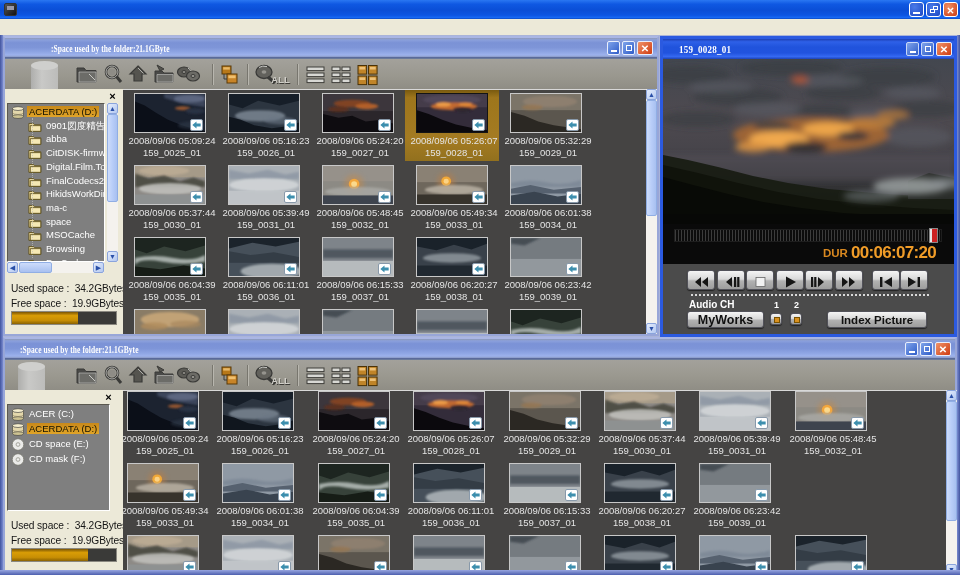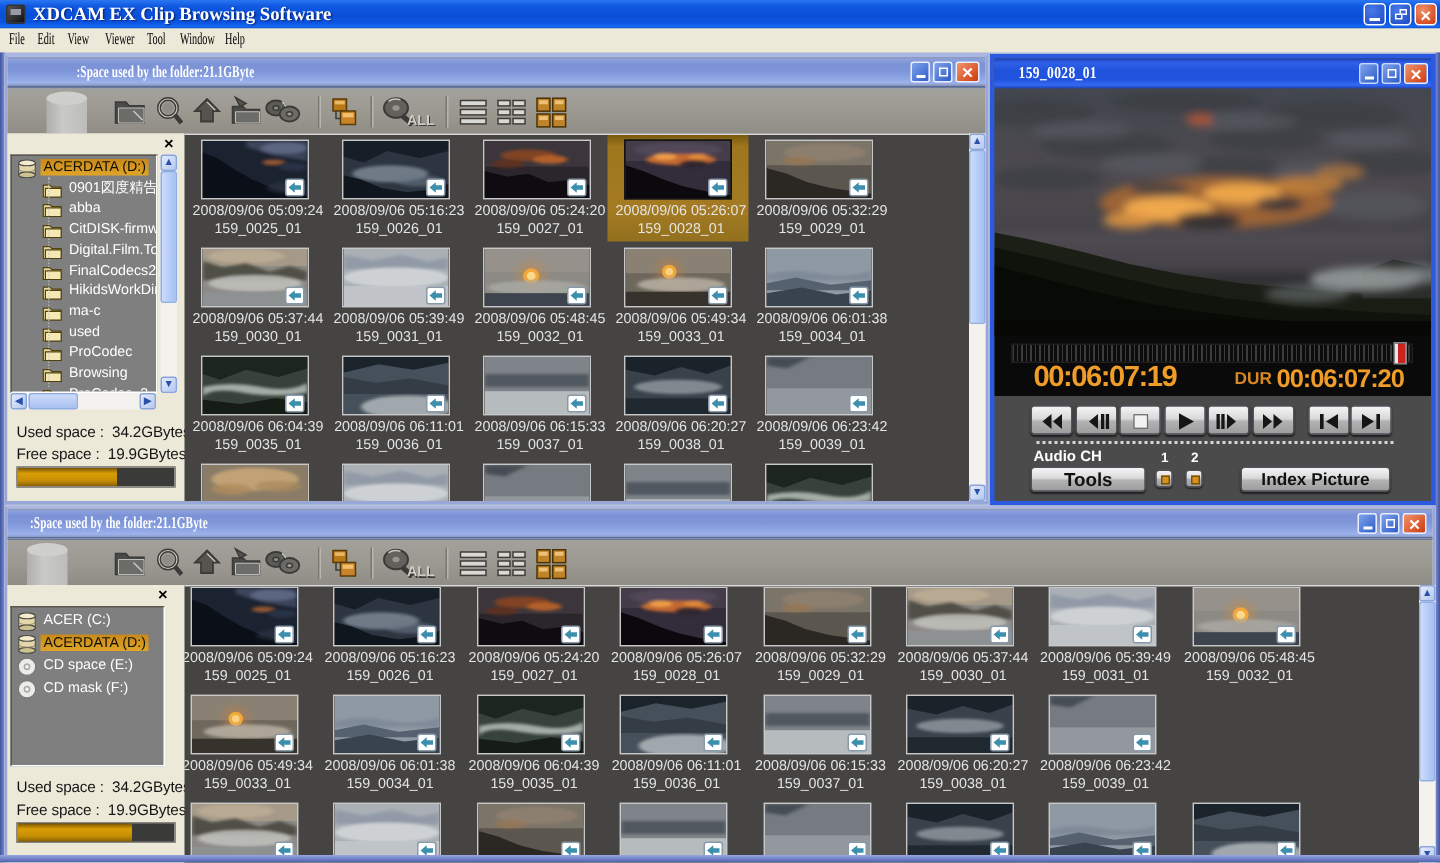--- a/index.html
+++ b/index.html
@@ -225,40 +225,30 @@
       </symbol>
 <symbol id="cd" viewBox="0 0 13 13">
         <circle cx="6.5" cy="6.5" r="5.8" fill="#ebebe9" stroke="#77776f" stroke-width=".8"></circle>
         <circle cx="6.5" cy="6.5" r="2" fill="#c8c8c4" stroke="#99998f" stroke-width=".6"></circle>
         <circle cx="6.5" cy="6.5" r=".9" fill="#fbfbf9"></circle>
       </symbol>
 </svg>
 
 <div id="tbar">
       <div id="appico"></div>
-      <div class="tt">XDCAM EX Clip Browsing Software</div>
 <div class="capbtn mn" style="left:909px">
         <i style="position:absolute;left:3px;bottom:2px;width:7px;height:2.5px;background:#fff"></i>
       </div>
 <div class="capbtn mx" style="left:926px">
         <i style="position:absolute;left:6px;top:3px;width:5px;height:4px;border:1.2px solid #fff"></i>
         <i style="position:absolute;left:3px;top:6px;width:5px;height:4px;border:1.2px solid #fff;background:#2e5cd0"></i>
       </div>
 <div class="capbtn cl" style="left:943px">
         <span style="position:absolute;left:0;top:2px;width:100%;text-align:center;font-size:9.5px">✕</span>
       </div>
-    </div>
-<div id="menubar">
-      <span style="left:6px">File</span>
-      <span style="left:25px">Edit</span>
-      <span style="left:45px">View</span>
-      <span style="left:70px">Viewer</span>
-      <span style="left:98px">Tool</span>
-      <span style="left:120px">Window</span>
-      <span style="left:150px">Help</span>
     </div>
 <div id="mdi"></div>
     <div id="brL"></div>
     <div id="brR"></div>
 
 <div class="win" style="left:3px;top:36px;width:656px;height:300px;border:2px solid #98a6d8;border-top-color:#aab6e4">
 <div class="tgrad" style="position:absolute;left:0;top:0;width:652px;height:20px;border-bottom:1px solid #5a6a9a">
         <div class="wtitle" style="left:46px;top:4px">:Space used by the folder:21.1GByte</div>
         <div class="wbtn b" style="left:602px;top:3px">
           <i style="position:absolute;left:3px;bottom:2px;width:6px;height:2px;background:#fff"></i>
@@ -395,27 +385,27 @@
 <div class="ti" style="left:20px;top:96.9px;">
             <svg class="ic" width="14" height="13" style="left:0;top:1px">
               <use href="#fold"></use>
             </svg>
             <div class="lb"><span class="">ma-c</span></div>
           </div>
 <div class="ti" style="left:20px;top:110.60000000000001px;">
             <svg class="ic" width="14" height="13" style="left:0;top:1px">
               <use href="#fold"></use>
             </svg>
-            <div class="lb"><span class="">used</span></div>
+            <div class="lb"><span class="">space</span></div>
           </div>
 <div class="ti" style="left:20px;top:124.30000000000001px;">
             <svg class="ic" width="14" height="13" style="left:0;top:1px">
               <use href="#fold"></use>
             </svg>
-            <div class="lb"><span class="">ProCodec</span></div>
+            <div class="lb"><span class="">MSOCache</span></div>
           </div>
 <div class="ti" style="left:20px;top:138.0px;">
             <svg class="ic" width="14" height="13" style="left:0;top:1px">
               <use href="#fold"></use>
             </svg>
             <div class="lb"><span class="">Browsing</span></div>
           </div>
 <div class="ti" style="left:20px;top:151.7px;">
             <svg class="ic" width="14" height="13" style="left:0;top:1px">
               <use href="#fold"></use>
@@ -752,21 +742,20 @@
           <ellipse cx="248" cy="127" rx="38" ry="8" fill="#9aa0a0" opacity=".85"></ellipse>
           <ellipse cx="208" cy="137" rx="28" ry="6" fill="#6e7478" opacity=".6"></ellipse>
           <ellipse cx="284" cy="124" rx="20" ry="6" fill="#848a8e" opacity=".7"></ellipse>
         </g>
 <path d="M0 118 L30 126 L65 135 L100 143 L138 149 L180 154 L230 157 L291 159 V165 H0 Z" fill="#080a06"></path>
 <rect y="155" width="291" height="10" fill="#070806"></rect>
 </svg>
 <div style="position:absolute;left:0;top:185px;width:291px;height:40px;background:#0a0a0a"></div>
 <div style="position:absolute;left:11px;top:190px;width:268px;height:13px;background:repeating-linear-gradient(90deg,#3c3c3c 0 1px,#0c0c0c 1px 3px);border:1px solid #1e1e1e"></div>
 <div style="position:absolute;left:266px;top:189px;width:9px;height:15px;background:linear-gradient(90deg,#e8e8e8 0 2px,#cc2222 2px 7px,#e8e8e8 7px 9px);border:1px solid #888"></div>
-<div style="position:absolute;left:26px;top:201px;width:160px;color:#f09c28;font:bold 19.5px 'Liberation Sans',sans-serif;letter-spacing:-1px">00:06:07:19</div>
 <div style="position:absolute;left:160px;top:208px;color:#d88820;font:bold 11.5px 'Liberation Sans',sans-serif">DUR</div>
 <div style="position:absolute;left:188px;top:204px;color:#f09c28;font:bold 17px 'Liberation Sans',sans-serif;letter-spacing:-.7px">00:06:07:20</div>
 <div style="position:absolute;left:0;top:264px;width:291px;height:31px"></div>
 <div class="pvbtn gbtn" style="left:24px;top:231px;width:28px;height:20px"><svg width="18" height="12" viewBox="0 0 18 12" style="position:relative;top:3px">
           <path d="M9 1 L3 6 L9 11 Z" fill="#161616"></path>
           <path d="M16 1 L10 6 L16 11 Z" fill="#161616"></path>
         </svg></div>
 <div class="pvbtn gbtn" style="left:54px;top:231px;width:28px;height:20px"><svg width="18" height="12" viewBox="0 0 18 12" style="position:relative;top:3px">
           <path d="M10 1 L4 6 L10 11 Z" fill="#161616"></path>
           <rect x="12" y="1" width="2.2" height="10" fill="#161616"></rect>
@@ -790,21 +779,21 @@
 <div class="pvbtn gbtn" style="left:209px;top:231px;width:28px;height:20px"><svg width="18" height="12" viewBox="0 0 18 12" style="position:relative;top:3px">
           <rect x="3" y="1" width="2.4" height="10" fill="#161616"></rect>
           <path d="M15 1 L7 6 L15 11 Z" fill="#161616"></path>
         </svg></div>
 <div class="pvbtn gbtn" style="left:237px;top:231px;width:28px;height:20px"><svg width="18" height="12" viewBox="0 0 18 12" style="position:relative;top:3px">
           <path d="M3 1 L11 6 L3 11 Z" fill="#161616"></path>
           <rect x="12.6" y="1" width="2.4" height="10" fill="#161616"></rect>
         </svg></div>
 <div style="position:absolute;left:28px;top:255px;width:238px;height:1px;border-top:2px dotted #d8d8d8"></div>
 <div style="position:absolute;left:26px;top:260px;color:#fff;font:bold 10px 'Liberation Sans',sans-serif">Audio CH</div>
-<div class="pvbtn gbtn" style="left:24px;top:272px;width:77px;height:17px;font-size:12.5px;line-height:16px">Tools</div>
+<div class="pvbtn gbtn" style="left:24px;top:272px;width:77px;height:17px;font-size:12.5px;line-height:16px">MyWorks</div>
 <div style="position:absolute;left:111px;top:261px;color:#fff;font:bold 9px 'Liberation Sans',sans-serif">1</div>
 <div style="position:absolute;left:131px;top:261px;color:#fff;font:bold 9px 'Liberation Sans',sans-serif">2</div>
 <div class="pvbtn" style="left:107px;top:274px;width:12px;height:12px">
         <div style="position:absolute;left:2.5px;top:2.5px;width:6px;height:6px;background:#d89020;border:1px solid #7a5200"></div>
       </div>
 <div class="pvbtn" style="left:127px;top:274px;width:12px;height:12px">
         <div style="position:absolute;left:2.5px;top:2.5px;width:6px;height:6px;background:#d89020;border:1px solid #7a5200"></div>
       </div>
 <div class="pvbtn gbtn" style="left:164px;top:272px;width:100px;height:17px;font-size:11.5px;line-height:16px">Index Picture</div>
 </div>

